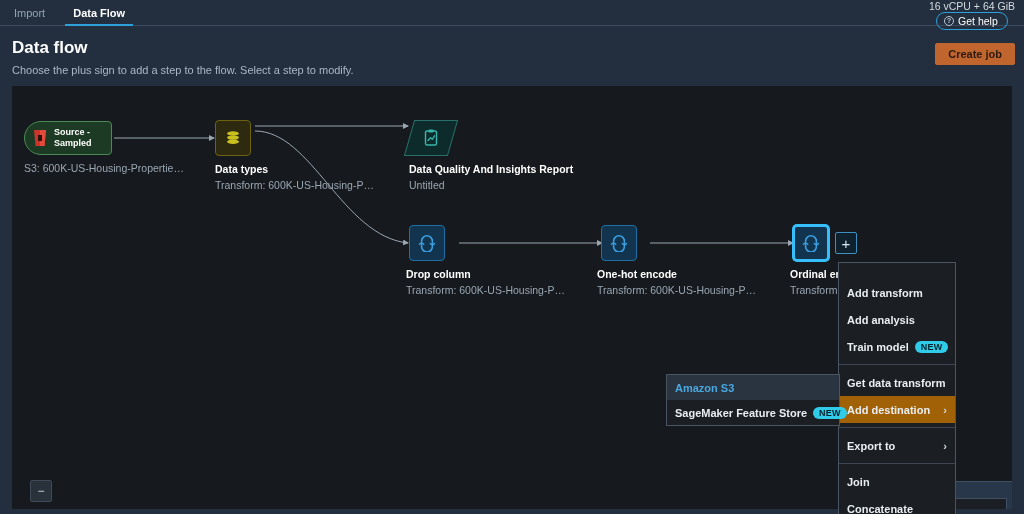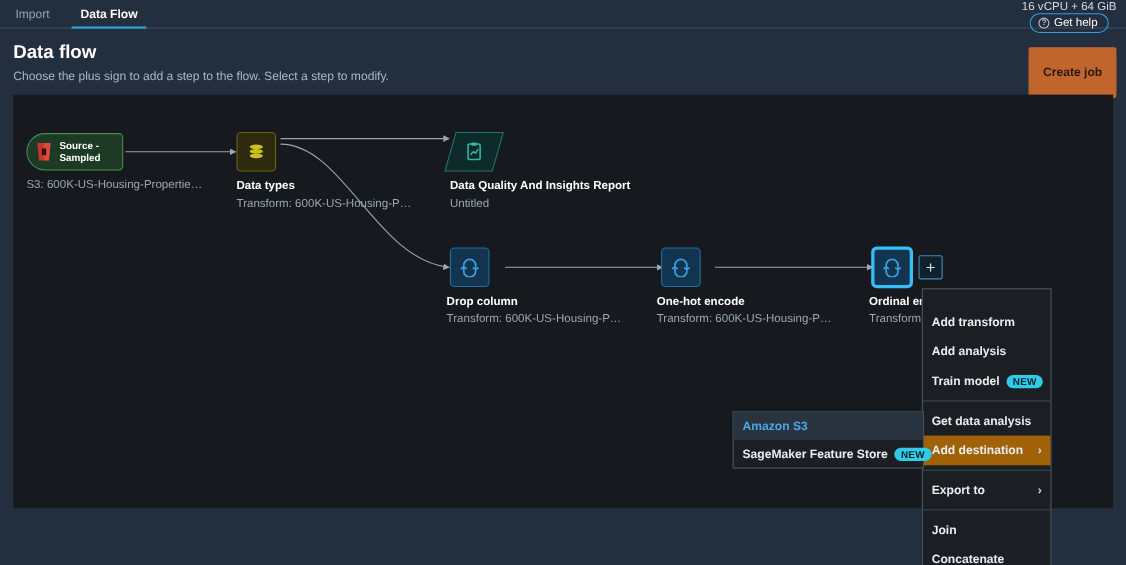--- a/index.html
+++ b/index.html
@@ -55,27 +55,27 @@
     font-size: 17px; font-weight: bold; color: #ffffff;
   }
   .pagesub {
     position: absolute; left: 12px; top: 38px;
     font-size: 11px; color: #aab7c4;
   }
   .createjob {
     position: absolute; right: 9px; top: 17px;
     background: #c1652f; border: 1px solid #c1652f; border-radius: 2px;
     color: #2a1a10; font-size: 11px; font-weight: bold;
-    padding: 16px 12px; cursor: pointer;
+    padding: 4px 12px; cursor: pointer;
   }
 
   
   .canvas {
     position: absolute; left: 12px; top: 86px;
-    width: 1000px; height: 376px;
+    width: 1000px; height: 423px;
     background: #16191d;
     overflow: hidden;
   }
   .canvas-svg { position: absolute; left: 0; top: 0; width: 1000px; height: 428px; }
   .node-label {
     position: absolute; white-space: nowrap;
     font-size: 10.5px; font-weight: bold; color: #ffffff;
   }
   .node-sub {
     position: absolute; white-space: nowrap;
@@ -339,21 +339,21 @@
     </div>
     <div class="mi">
       <span>Add analysis</span>
     </div>
     <div class="mi">
       <span>Train model</span>
       <span class="badge-new">NEW</span>
     </div>
     <div class="sep"></div>
     <div class="mi">
-      <span>Get data analysis</span>
+      <span>Get data transform</span>
     </div>
     <div class="mi hover">
       <span class="grow">Add destination</span>
       <span class="chev">›</span>
     </div>
     <div class="sep"></div>
     <div class="mi">
       <span class="grow">Export to</span>
       <span class="chev">›</span>
     </div>

